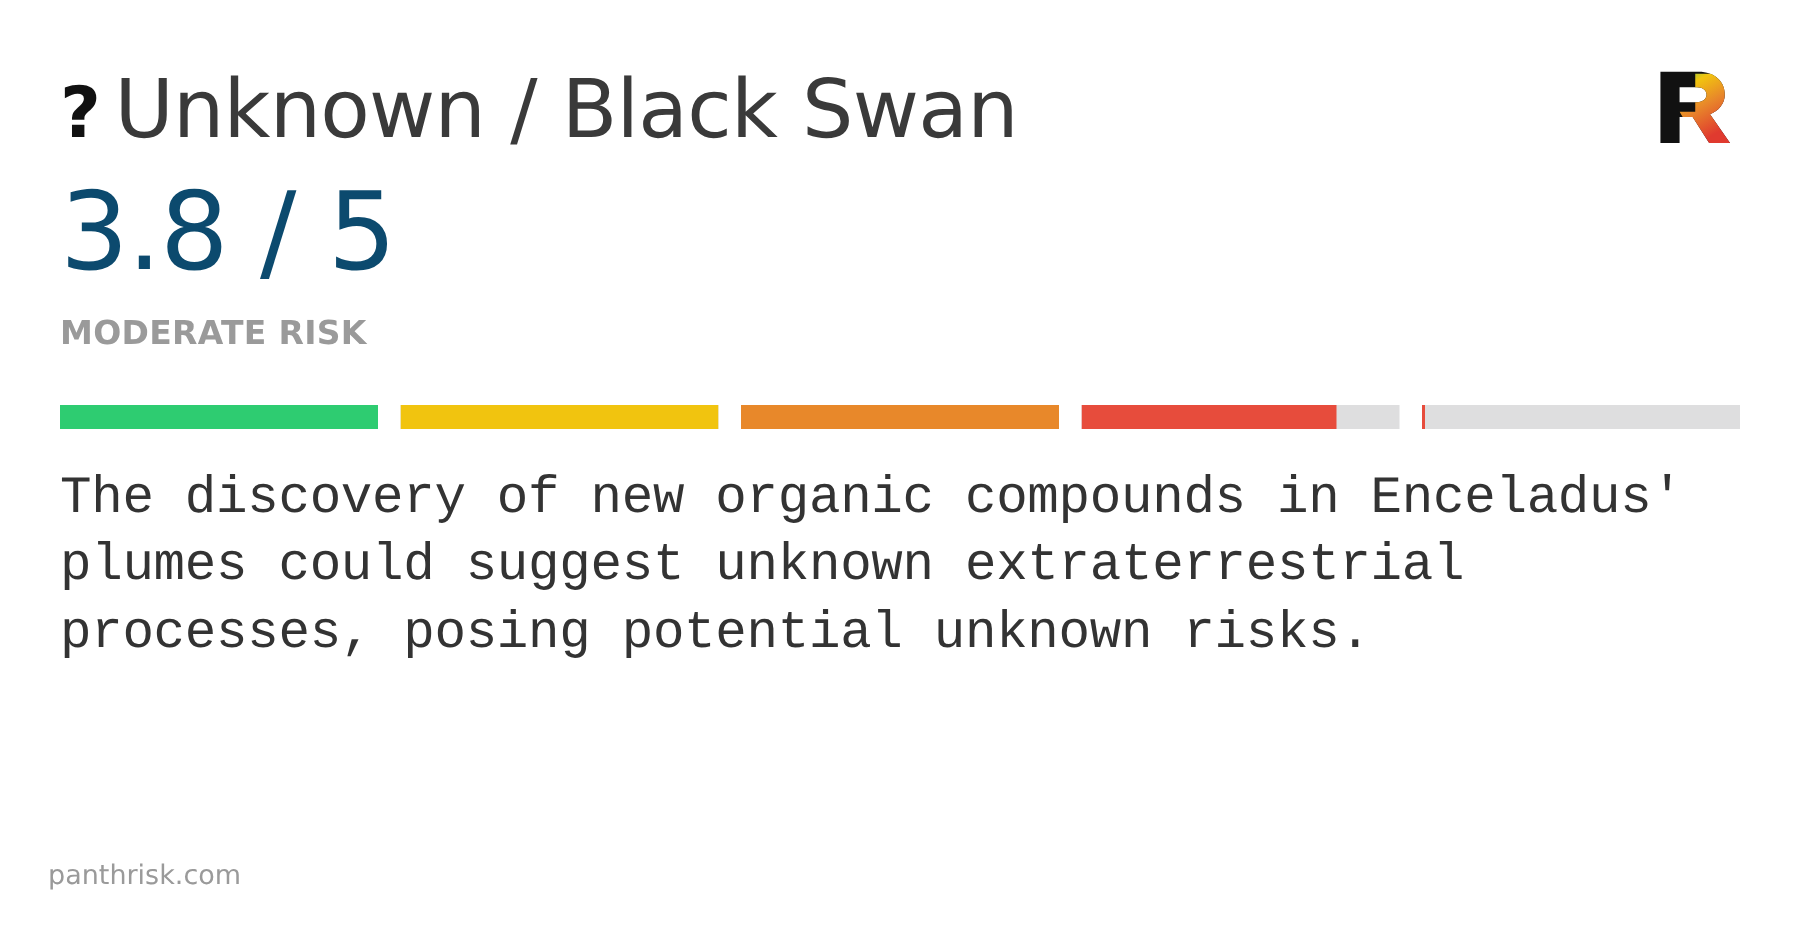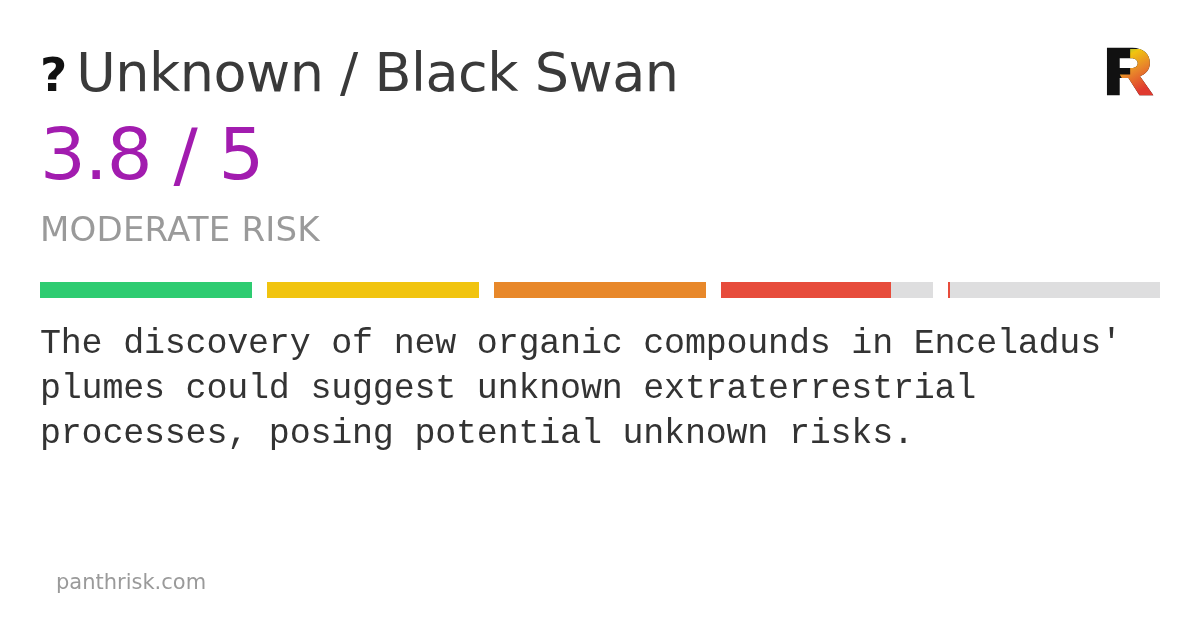--- a/index.html
+++ b/index.html
@@ -63,29 +63,29 @@
     height: 58px;
     flex: 0 0 auto;
     margin-top: 2px;
     margin-right: 2px;
   }
 
   
   .score {
     font-size: 72px;
     font-weight: 400;
-    color: #a21caf;
+    color: #0c4a6e;
     line-height: 1;
     margin-top: 18px;
     letter-spacing: -1px;
   }
 
   .risk-label {
-    font-size: 34px;
-    font-weight: 400;
+    font-size: 22px;
+    font-weight: 700;
     color: #9a9a9a;
     line-height: 1;
     margin-top: 22px;
     letter-spacing: 0.2px;
   }
 
   
   .meter {
     display: flex;
     gap: 15px;
@@ -116,27 +116,27 @@
     color: #333333;
     margin-top: 24px;
     max-width: 1125px;
     letter-spacing: -0.2px;
     font-family: Liberation Mono, monospace;
   }
 
   
   .footer {
     position: absolute;
-    left: 56px;
+    left: 32px;
     right: 40px;
     bottom: 36px;
     display: flex;
     align-items: center;
     justify-content: space-between;
-    font-size: 21px;
+    font-size: 18px;
     color: #9a9a9a;
   }
 
   .footer-site { letter-spacing: 0; }
   .footer-updated { letter-spacing: 0; }
 </style>
 </head>
 <body>
 
 <div class="card">

